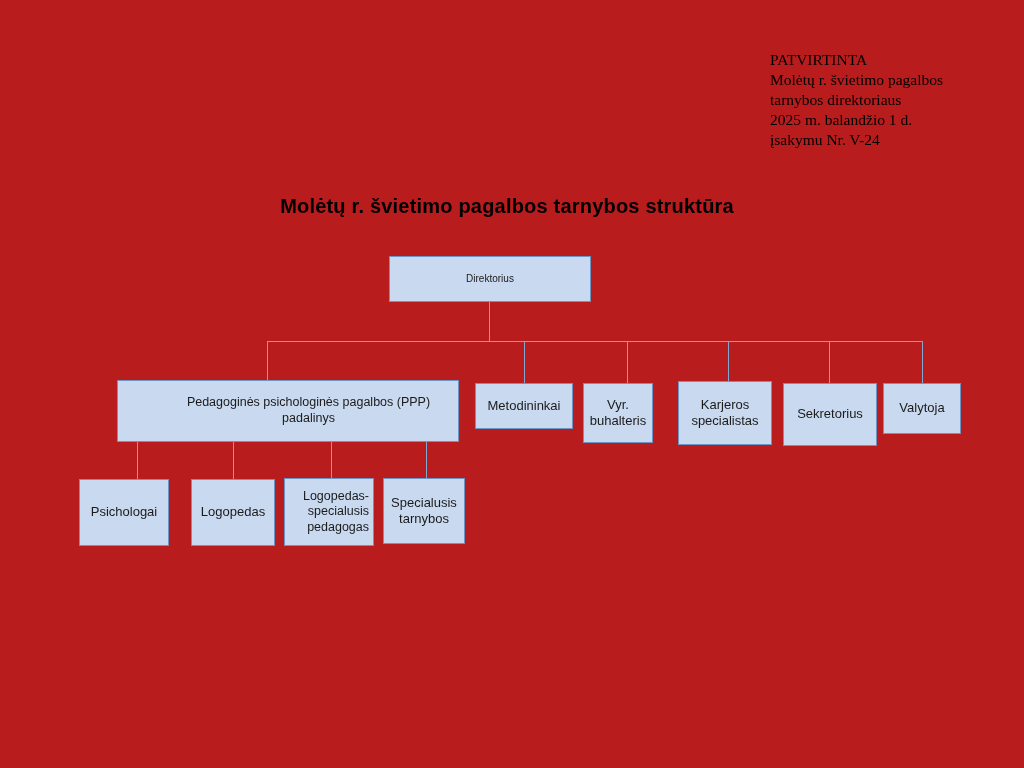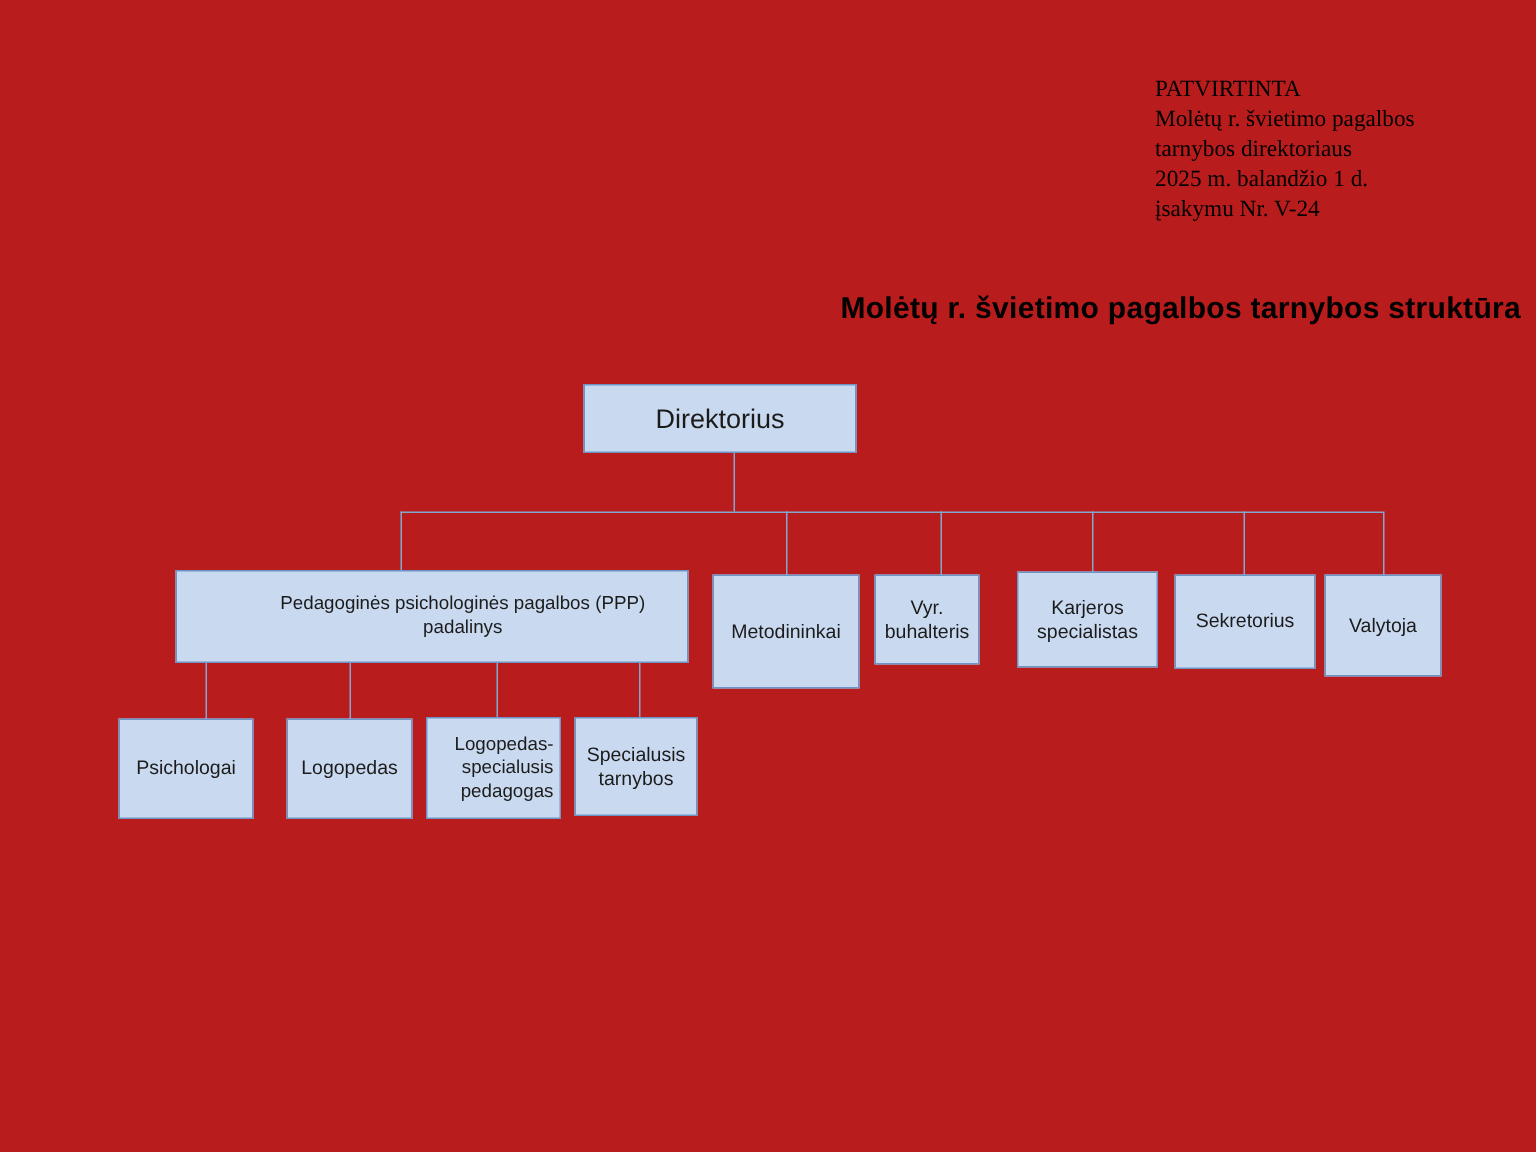--- a/index.html
+++ b/index.html
@@ -26,48 +26,48 @@
     line-height: 20px;
     color: #000000;
     white-space: nowrap;
   }
   
   .page-title {
     position: absolute;
     left: 0;
     top: 195px;
     width: 1014px;
-    text-align: right;
+    text-align: center;
     font-size: 20px;
     font-weight: bold;
     color: #000000;
     letter-spacing: 0.2px;
   }
   
   .org-box {
     position: absolute;
     box-sizing: border-box;
     background: #c9d9ef;
     border: 1.5px solid #6d94c5;
     color: #1b1b1b;
     display: flex;
     align-items: center;
     justify-content: center;
     text-align: center;
     font-size: 13px;
     line-height: 1.25;
     padding: 2px 4px;
   }
-  #box-direktorius { left: 389px; top: 256px; width: 182px; height: 46px; font-size: 18px; }
+  #box-direktorius { left: 389px; top: 256px; width: 202px; height: 46px; font-size: 10px; }
   #box-ppp         { left: 117px; top: 380px; width: 342px; height: 62px; font-size: 12.5px; padding-left: 45px; }
-  #box-metodininkai{ left: 475px; top: 383px; width: 98px;  height: 76px; }
+  #box-metodininkai{ left: 475px; top: 383px; width: 98px;  height: 46px; }
   #box-vyr         { left: 583px; top: 383px; width: 70px;  height: 60px; }
   #box-karjeros    { left: 678px; top: 381px; width: 94px;  height: 64px; }
   #box-sekretorius { left: 783px; top: 383px; width: 94px;  height: 63px; }
-  #box-valytoja    { left: 883px; top: 383px; width: 78px;  height: 68px; }
+  #box-valytoja    { left: 883px; top: 383px; width: 78px;  height: 51px; }
   #box-psichologai { left: 79px;  top: 479px; width: 90px;  height: 67px; }
   #box-logopedas   { left: 191px; top: 479px; width: 84px;  height: 67px; }
   #box-logspec     { left: 284px; top: 478px; width: 90px;  height: 68px; font-size: 12.5px; text-align: right; }
   #box-specped     { left: 383px; top: 478px; width: 82px;  height: 66px; }
   
   .conn {
     position: absolute;
     background: #84a7d1;
   }
   .conn.v { width: 1.4px; }

